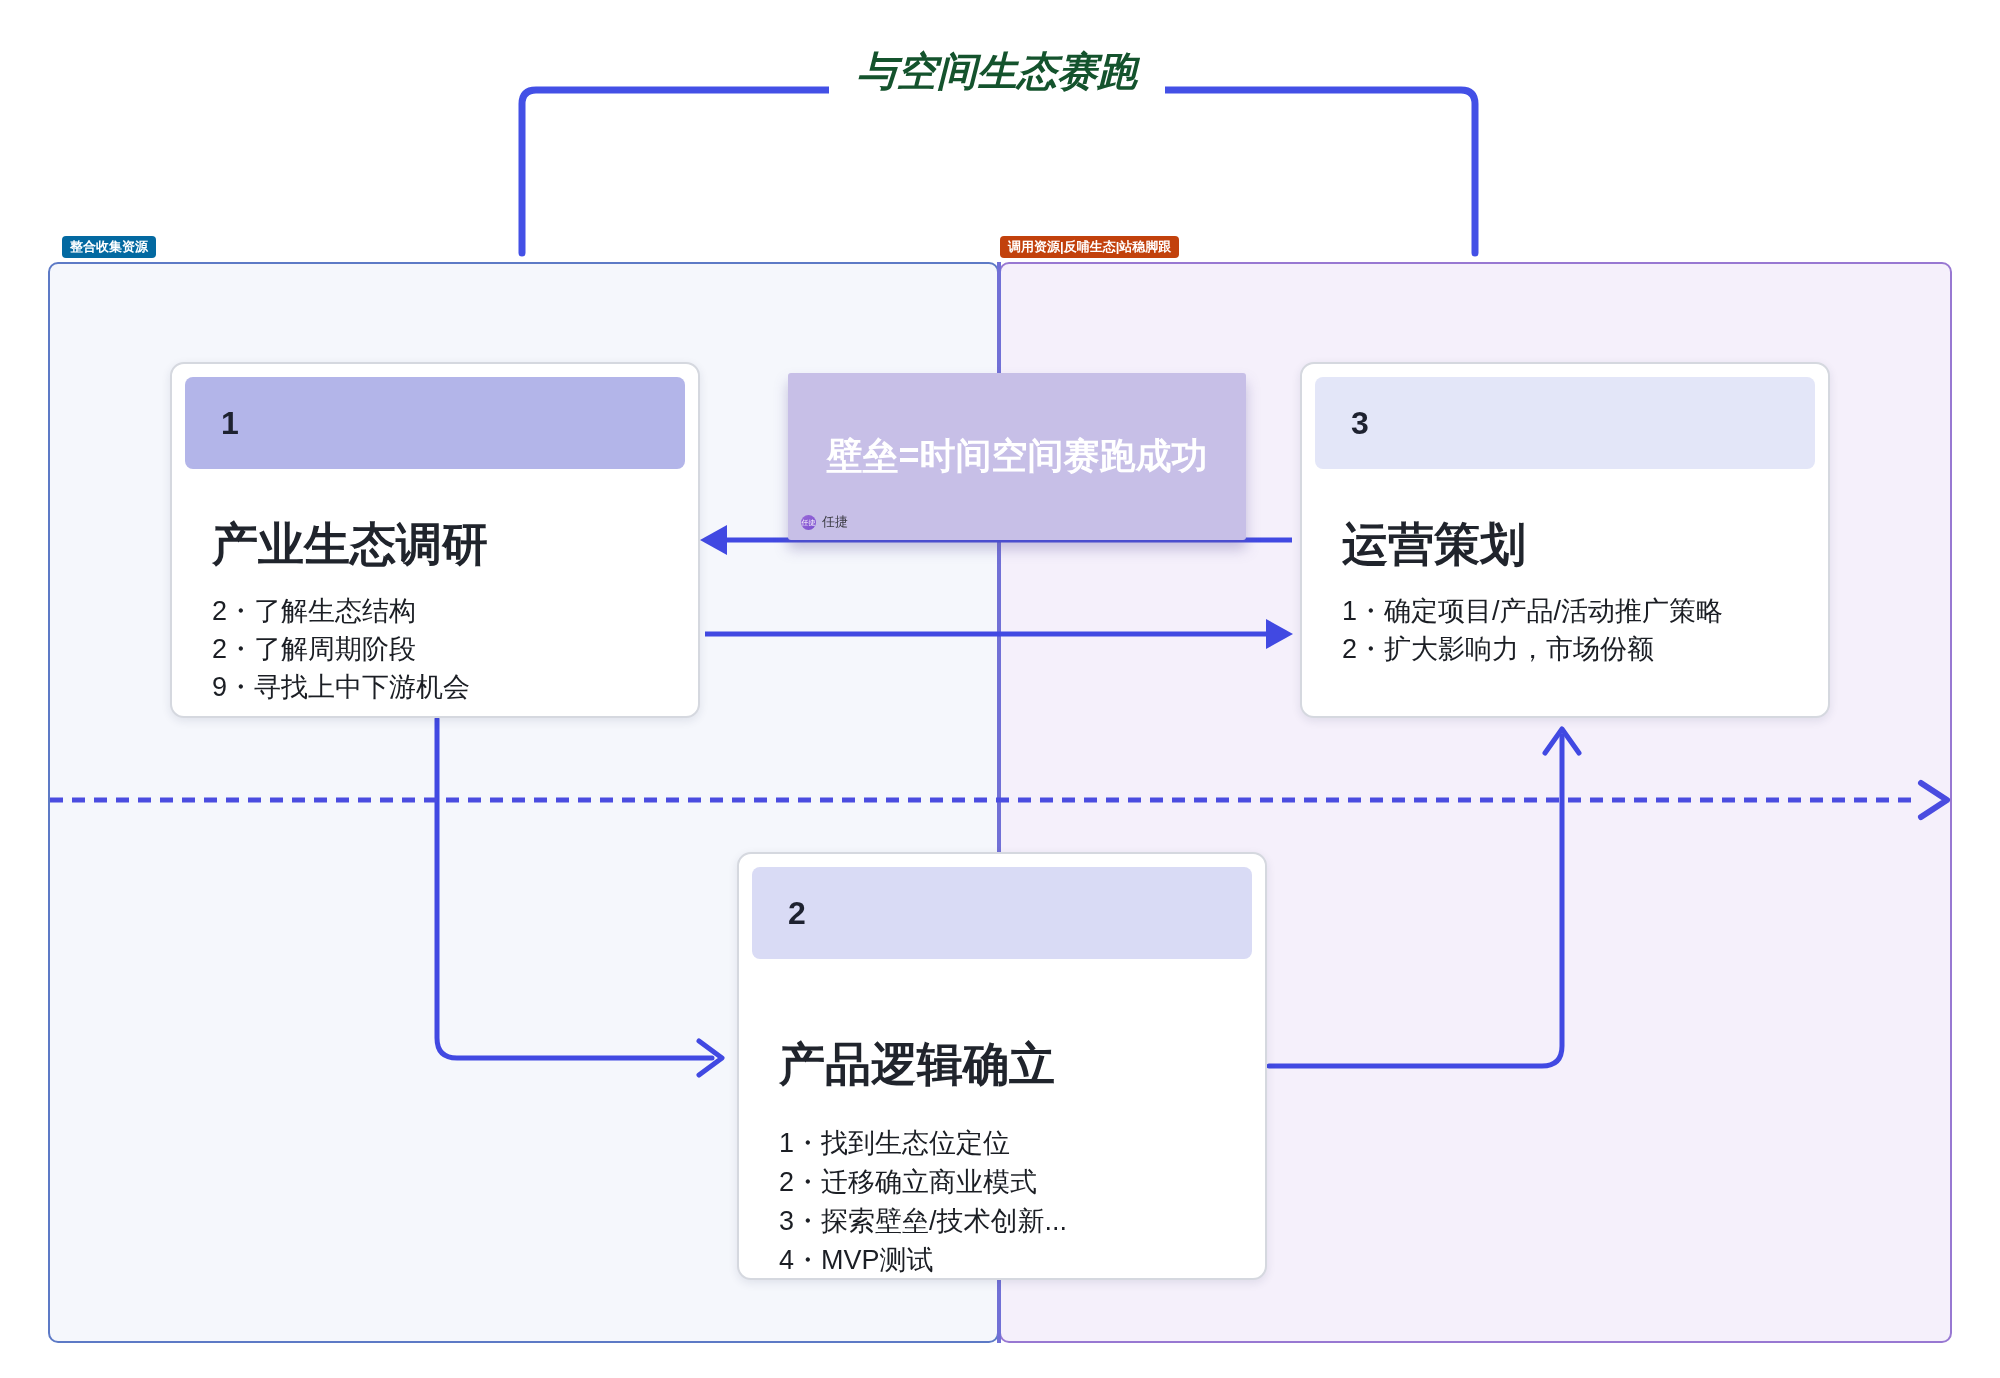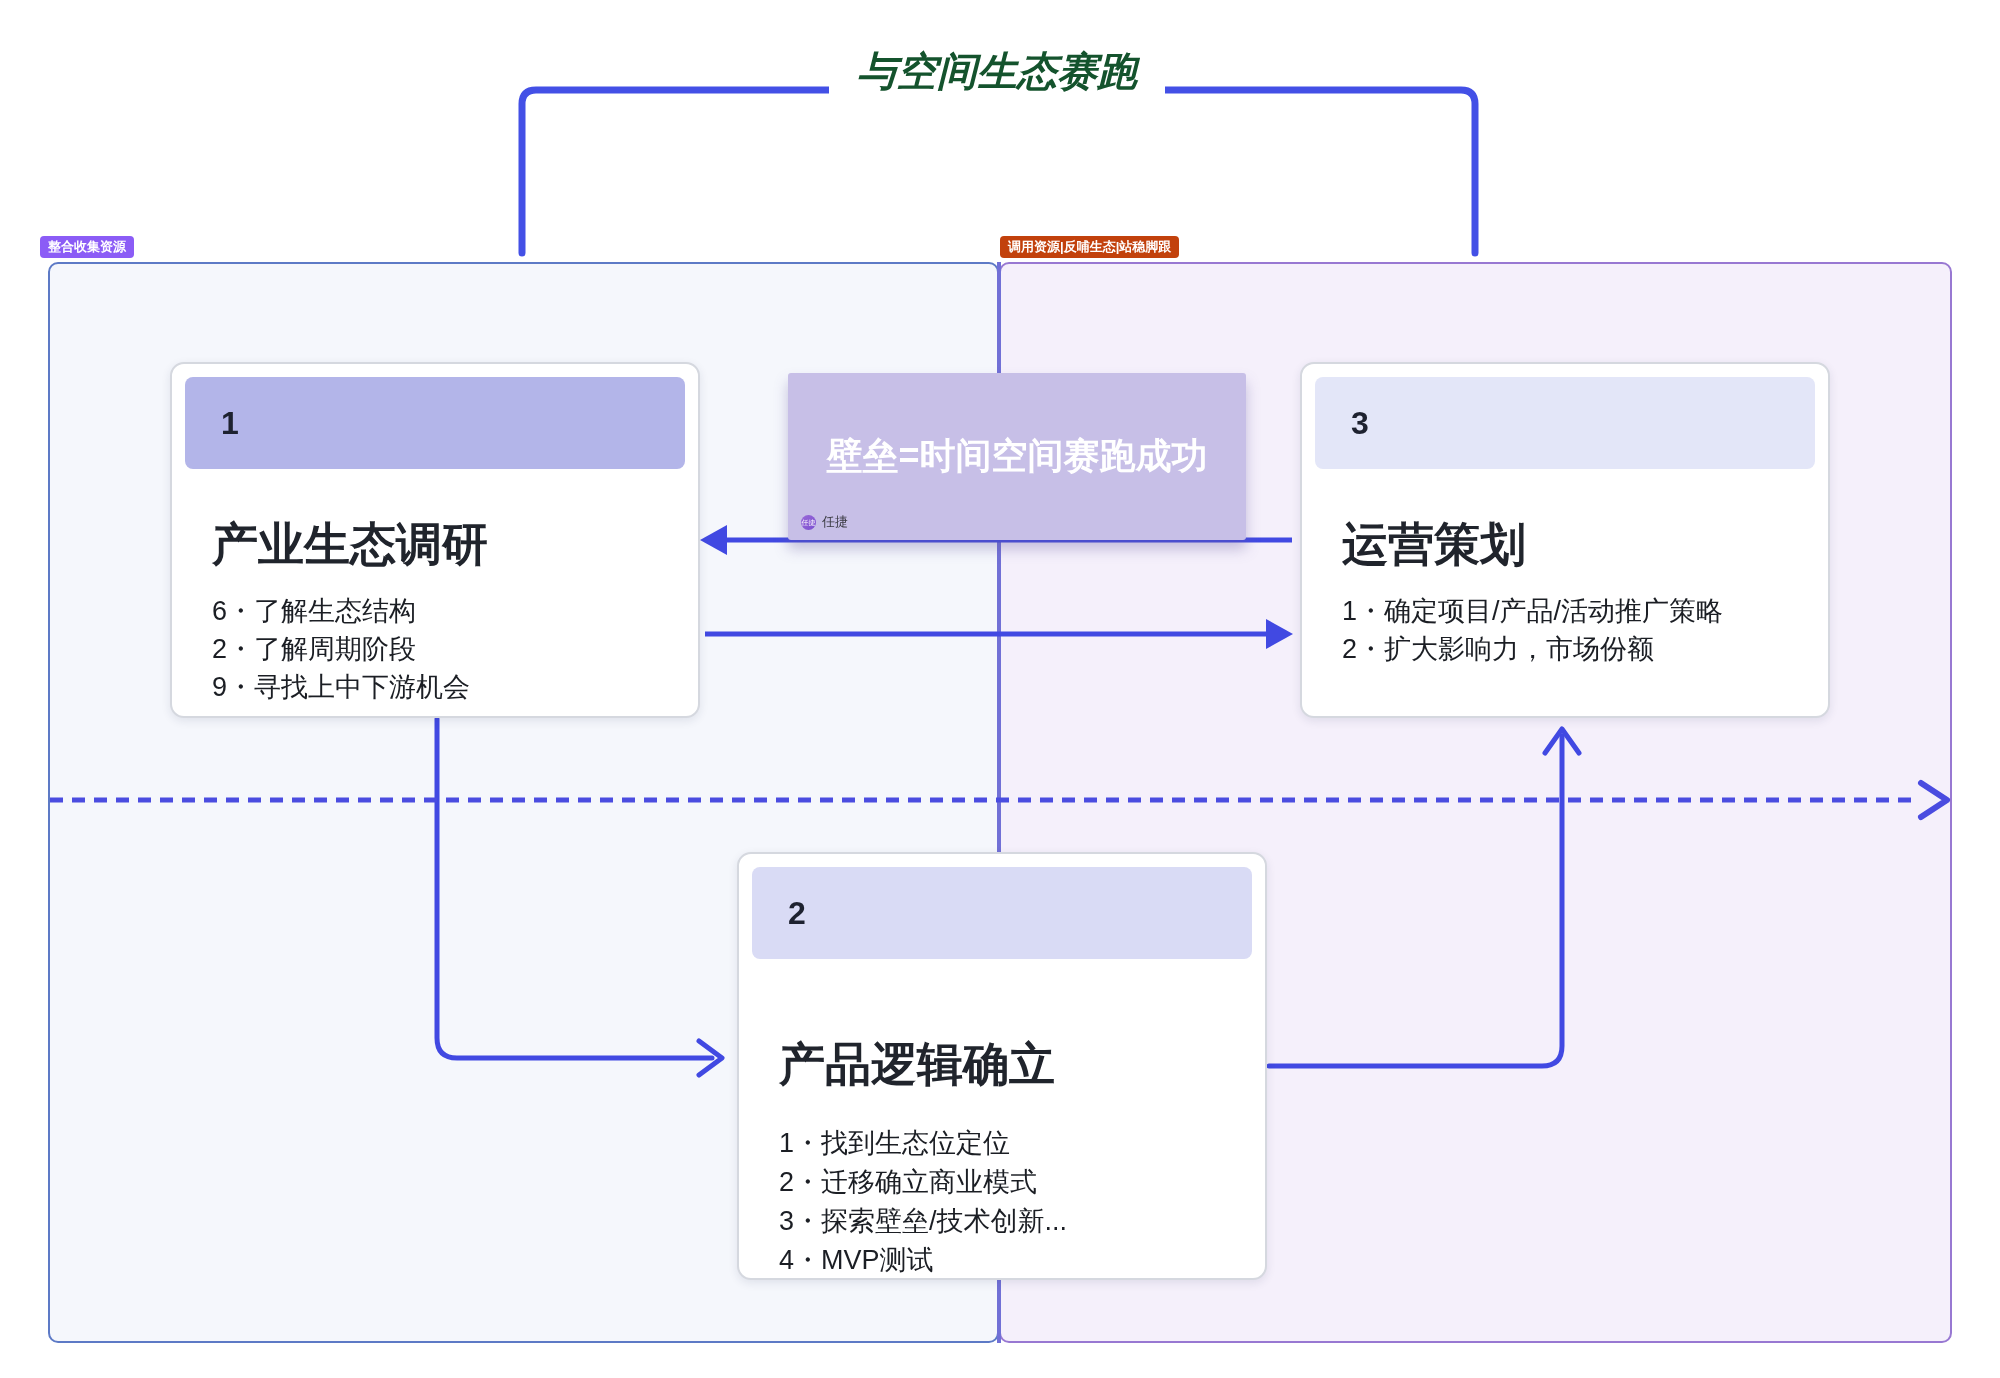--- a/index.html
+++ b/index.html
@@ -9,21 +9,21 @@
 
   
   .panel{position:absolute;top:262px;height:1081px;border-radius:10px;box-sizing:border-box;z-index:1;}
   .panel-left{left:48px;width:951px;background:#f5f7fc;border:2px solid #5d7ac6;}
   .panel-right{left:999px;width:953px;background:#f5f0fb;border:2px solid #9878d2;}
   .divider{position:absolute;left:997px;top:262px;width:4px;height:1081px;background:#7170d6;z-index:1;}
 
   
   .badge{position:absolute;top:236px;height:22px;line-height:22px;padding:0 8px;border-radius:4px;
          color:#ffffff;font-size:13px;font-weight:700;z-index:3;white-space:nowrap;}
-  .badge-left{left:40px;background:#8b5cf6;}
+  .badge-left{left:62px;background:#0369a1;}
   .badge-right{left:1000px;background:#c2410c;}
 
   
   .race-title{position:absolute;left:997px;top:44px;transform:translateX(-50%);
               background:#ffffff;padding:0 28px;font-size:40px;font-weight:700;font-style:italic;
               color:#14532d;z-index:3;white-space:nowrap;}
 
   
   .time-label{position:absolute;left:997px;top:763px;transform:translateX(-50%);
               background:rgba(250,250,254,0.88);padding:6px 22px;border-radius:4px;
@@ -94,21 +94,21 @@
   <div class="race-title">与空间生态赛跑</div>
   <div class="badge badge-left">整合收集资源</div>
   <div class="badge badge-right">调用资源|反哺生态|站稳脚跟</div>
 
   <div class="card card-1">
     <div class="band band-1">
       <span>1</span>
     </div>
     <div class="card-title">产业生态调研</div>
     <div class="card-list">
-      <div class="card-li">6・了解生态结构</div>
+      <div class="card-li">2・了解生态结构</div>
       <div class="card-li">2・了解周期阶段</div>
       <div class="card-li">9・寻找上中下游机会</div>
     </div>
   </div>
 
   <div class="card card-2">
     <div class="band band-2">
       <span>2</span>
     </div>
     <div class="card-title">产品逻辑确立</div>

